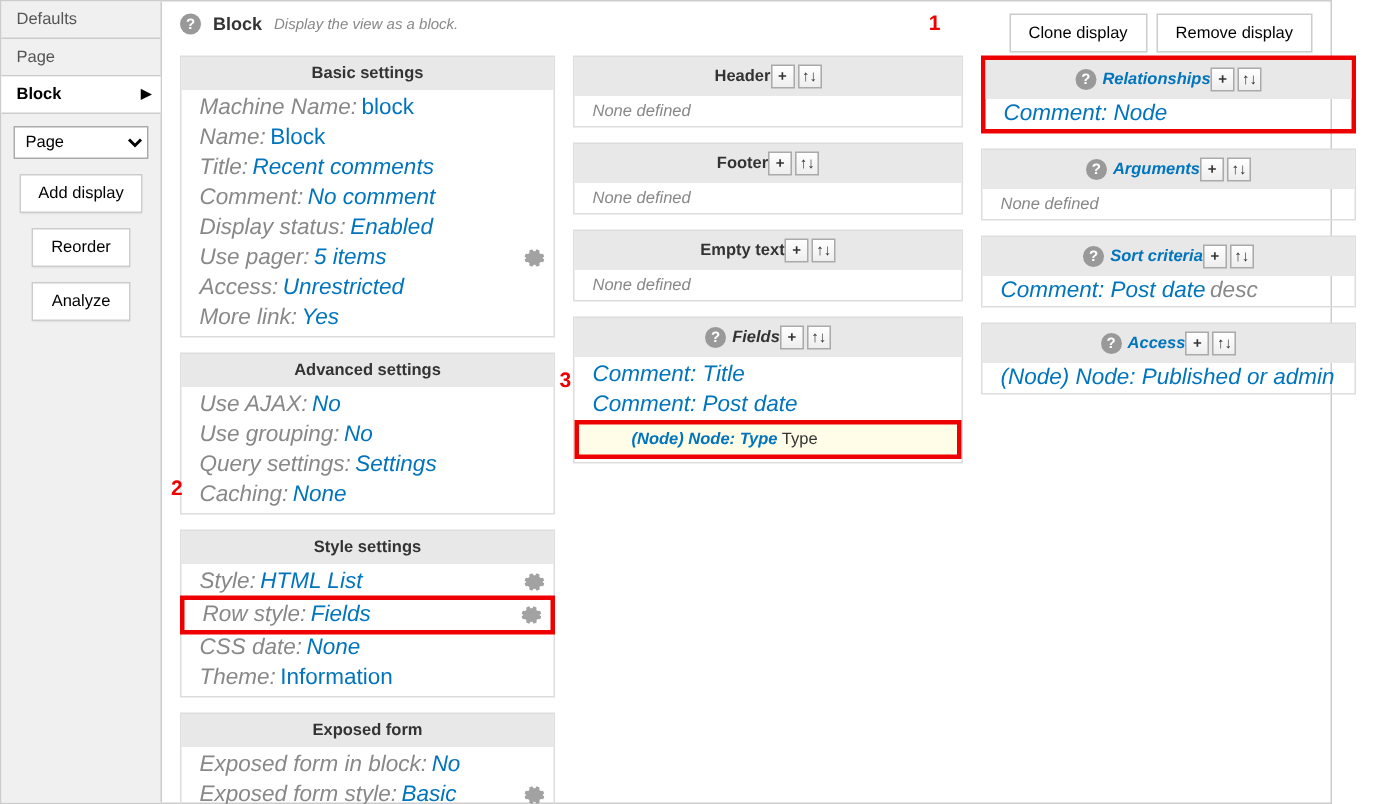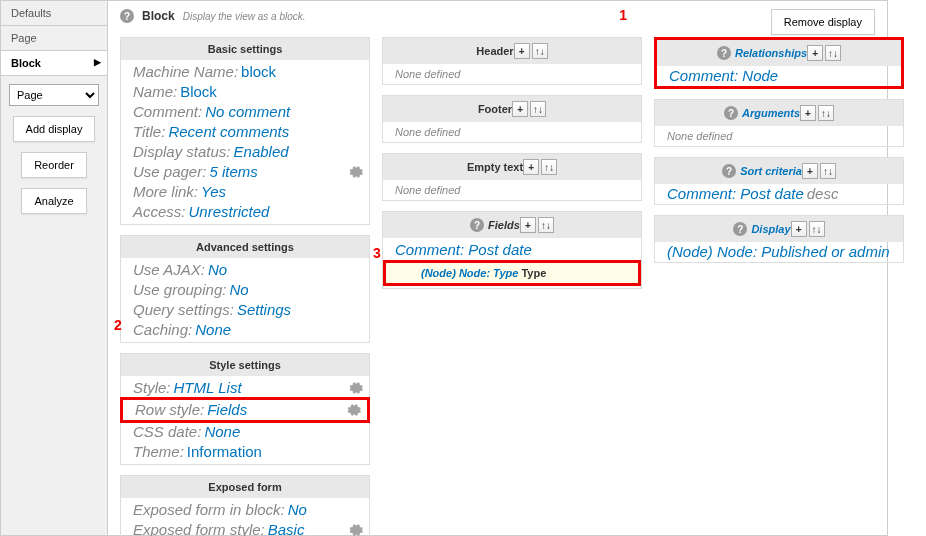--- a/index.html
+++ b/index.html
@@ -31,21 +31,21 @@
 .row .link { color: #0074bd; cursor: pointer; }
 .row .link-italic { color: #0074bd; font-style: italic; cursor: pointer; }
 .gear { width: 14px; height: 14px; cursor: pointer; opacity: 0.6; }
 .gear svg { width: 100%; height: 100%; }
 .gear-right { position: absolute; right: 6px; }
 .add-swap { display: flex; gap: 2px; }
 .icon-btn { width: 16px; height: 16px; border: 1px solid #aaa; background: linear-gradient(#fff,#eee); display: flex; align-items: center; justify-content: center; font-size: 10px; cursor: pointer; }
 .none-text { padding: 4px 12px; font-style: italic; color: #888; }
 .highlight-row { background: #fffde7; padding: 4px 12px; }
 .highlight-row .link-italic { color: #0074bd; font-style: italic; font-weight: bold; margin-left: 23px; }
-.highlight-row .plain { font-weight: bold; color: #333; }
+.highlight-row .plain { font-weight: normal; color: #333; }
 .red-box { border: 3px solid #e00; }
 .annot { position: absolute; color: #e00; font-weight: bold; font-size: 14px; z-index: 10; }
 .annot1 { top: 6px; right: 260px; }
 .annot2 { top: 316px; left: 113px; }
 .annot3 { top: 244px; left: 372px; }
 .section.red-box .section-head { border: none; }
 .row.red-box { border: 3px solid #e00; margin: -1px; }
 </style>
 </head>
 <body>
@@ -79,45 +79,45 @@
         <div class="section-body">
           <div class="row">
               <span class="label">Machine Name:</span>
               <span class="link">block</span>
             </div>
           <div class="row">
               <span class="label">Name:</span>
               <span class="link">Block</span>
             </div>
           <div class="row">
+              <span class="label">Title:</span>
+              <span class="link-italic">Recent comments</span>
+            </div>
+          <div class="row">
               <span class="label">Comment:</span>
               <span class="link-italic">No comment</span>
-            </div>
-          <div class="row">
-              <span class="label">Title:</span>
-              <span class="link-italic">Recent comments</span>
             </div>
           <div class="row">
               <span class="label">Display status:</span>
               <span class="link-italic">Enabled</span>
             </div>
           <div class="row">
               <span class="label">Use pager:</span>
               <span class="link-italic">5 items</span>
               <span class="gear gear-right"><svg viewBox="0 0 16 16">
                   <path fill="#666" d="M8 5a3 3 0 100 6 3 3 0 000-6zm6.4 3l1.4-1.1-.9-2.2-1.8.3a5.5 5.5 0 00-1-.9l.1-1.8-2.2-.9L9 2.8a5.6 5.6 0 00-1.3 0L6.6 1.4l-2.2.9.1 1.8c-.4.3-.7.6-1 .9l-1.8-.3-.9 2.2L2.2 8l-1.4 1.1.9 2.2 1.8-.3c.3.4.6.7 1 .9l-.1 1.8 2.2.9L7.7 13.2c.4.1.9.1 1.3 0l1.1 1.4 2.2-.9-.1-1.8c.4-.3.7-.6 1-.9l1.8.3.9-2.2L14.4 8z"></path>
                 </svg></span>
             </div>
           <div class="row">
+              <span class="label">Access:</span>
+              <span class="link-italic">Unrestricted</span>
+            </div>
+          <div class="row">
               <span class="label">More link:</span>
               <span class="link-italic">Yes</span>
-            </div>
-          <div class="row">
-              <span class="label">Access:</span>
-              <span class="link-italic">Unrestricted</span>
             </div>
         </div>
       </div>
 
       <div class="section">
         <div class="section-head">
             <span>Advanced settings</span>
           </div>
         <div class="section-body">
           <div class="row">
@@ -234,20 +234,23 @@
               <span class="help-icon">?</span>
               <span style="font-style:italic">Fields</span>
             </span>
             <span class="add-swap">
               <span class="icon-btn">+</span>
               <span class="icon-btn">↑↓</span>
             </span>
           </div>
         <div class="section-body">
           <div class="row">
+              <span class="link-italic">Comment: Title</span>
+            </div>
+          <div class="row">
               <span class="link-italic">Comment: Post date</span>
             </div>
           <div class="highlight-row red-box"><span class="link-italic">(Node) Node: Type</span> <span class="plain">Type</span></div>
         </div>
       </div>
     </div>
 
     <div class="col col3">
       <div style="height:18px"></div>
       <div class="section red-box">
@@ -291,34 +294,35 @@
           </div>
         <div class="row">
             <span class="link-italic">Comment: Post date</span> 
             <span class="label">desc</span>
           </div>
       </div>
       <div class="section">
         <div class="section-head">
             <span class="left">
               <span class="help-icon">?</span>
-              <span style="font-style:italic;color:#0074bd">Display</span>
+              <span style="font-style:italic;color:#0074bd">Access</span>
             </span>
             <span class="add-swap">
               <span class="icon-btn">+</span>
               <span class="icon-btn">↑↓</span>
             </span>
           </div>
         <div class="row">
             <span class="link-italic">(Node) Node: Published or admin</span>
           </div>
       </div>
     </div>
   </div>
 
   <div class="topright">
+    <button class="btn">Clone display</button>
     <button class="btn">Remove display</button>
   </div>
 
   <div class="annot annot1">1</div>
   <div class="annot annot2">2</div>
   <div class="annot annot3">3</div>
 </div>
 
 </body></html>

